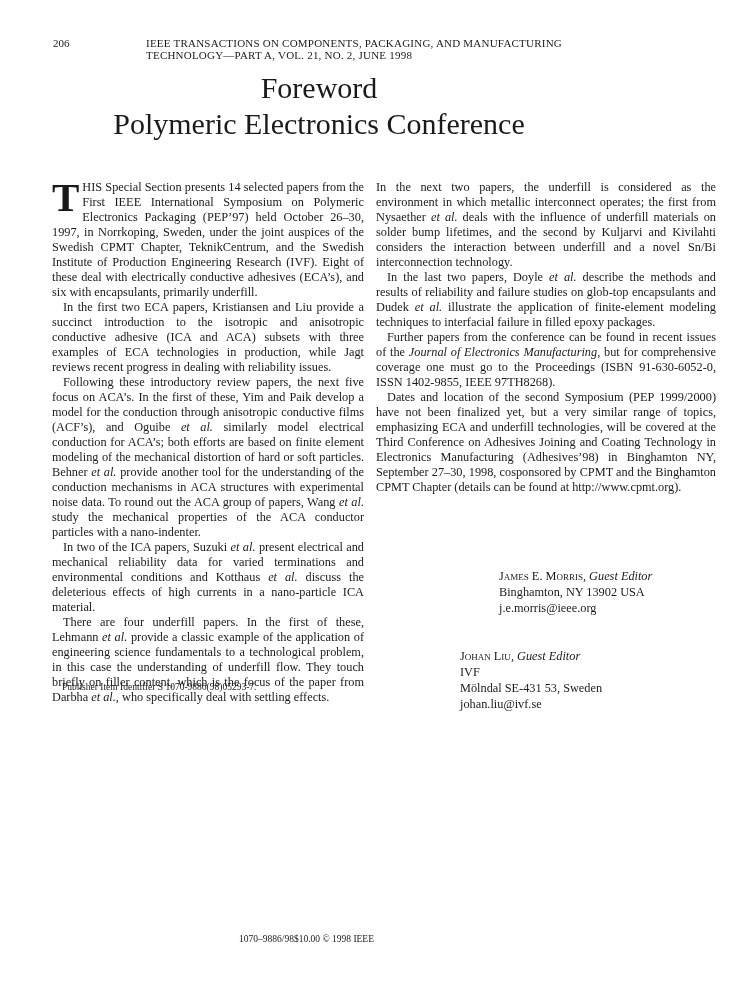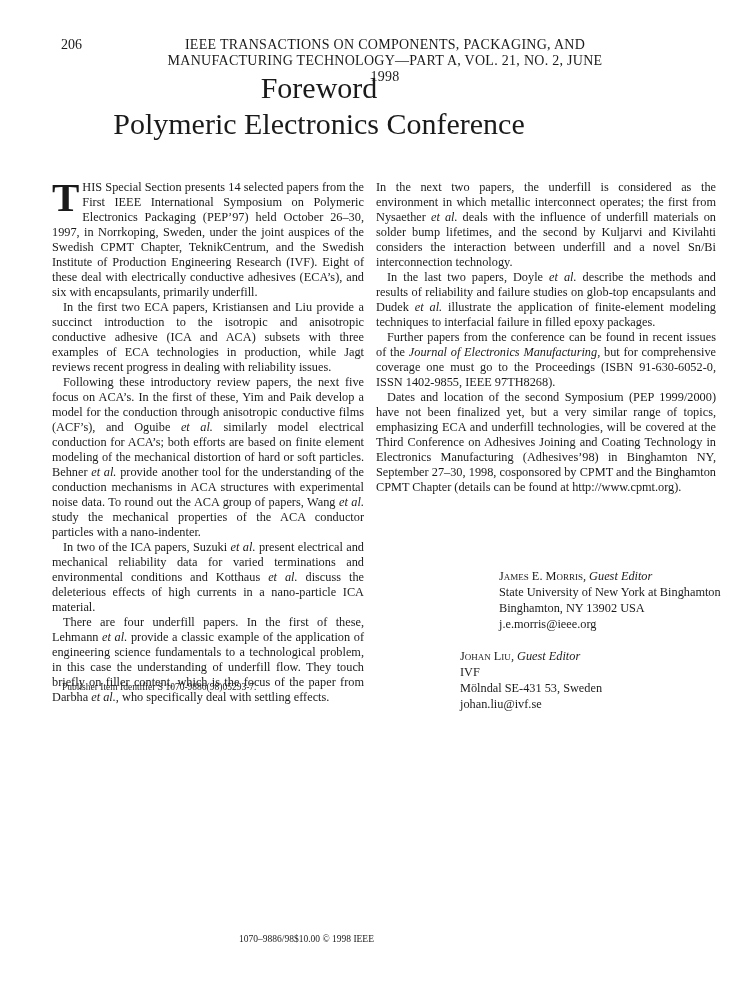--- a/index.html
+++ b/index.html
@@ -1,19 +1,19 @@
 <!DOCTYPE html>
 <html><head>
   <meta charset="utf-8">
   <style>
     html, body { margin: 0; padding: 0; background: #ffffff; }
     body { width: 755px; height: 1000px; position: relative; overflow: hidden; color: #1a1a1a; font-family: "Liberation Serif", "DejaVu Serif", serif; }
-    .running-head { position: absolute; top: 37px; left: 8px; width: 608px; height: 14px; font-size: 14px; }
+    .running-head { position: absolute; top: 37px; left: 0; width: 608px; height: 14px; font-size: 11px; }
     .page-num { position: absolute; left: 53px; top: 0; }
-    .journal { position: absolute; left: 146px; top: 0; letter-spacing: 0.02em; text-align: center; }
+    .journal { position: absolute; left: 146px; top: 0; letter-spacing: 0.02em; }
     .title-block { position: absolute; top: 70px; left: 0; width: 638px; text-align: center; }
     .title1 { font-size: 30px; line-height: 36px; }
     .title2 { font-size: 30px; line-height: 36px; }
     .col { position: absolute; top: 180px; font-size: 12.3px; line-height: 15px; text-align: justify; }
     .col-left { left: 52px; width: 312px; }
     .col-right { left: 376px; width: 340px; }
     .col p { margin: 0; text-indent: 11px; }
     .col p.first { text-indent: 0; }
     .dropcap { float: left; font-size: 41px; line-height: 30px; font-weight: bold; margin: 1px 3px 0 0; padding-top: 1px; }
     .caps { font-variant: small-caps; }
@@ -50,21 +50,20 @@
 
 <div class="col col-right">
   <p class="first"><span>In the next two papers, the underfill is considered as the environment in which metallic interconnect operates; the first from Nysaether </span><i>et al.</i><span> deals with the influence of underfill materials on solder bump lifetimes, and the second by Kuljarvi and Kivilahti considers the interaction between underfill and a novel Sn/Bi interconnection technology.</span></p>
   <p><span>In the last two papers, Doyle </span><i>et al.</i><span> describe the methods and results of reliability and failure studies on glob-top encapsulants and Dudek </span><i>et al.</i><span> illustrate the application of finite-element modeling techniques to interfacial failure in filled epoxy packages.</span></p>
   <p><span>Further papers from the conference can be found in recent issues of the </span><i>Journal of Electronics Manufacturing</i><span>, but for comprehensive coverage one must go to the Proceedings (ISBN 91-630-6052-0, ISSN 1402-9855, IEEE 97TH8268).</span></p>
   <p>Dates and location of the second Symposium (PEP 1999/2000) have not been finalized yet, but a very similar range of topics, emphasizing ECA and underfill technologies, will be covered at the Third Conference on Adhesives Joining and Coating Technology in Electronics Manufacturing (Adhesives’98) in Binghamton NY, September 27–30, 1998, cosponsored by CPMT and the Binghamton CPMT Chapter (details can be found at http://www.cpmt.org).</p>
 </div>
 
 <div class="editor editor1">
   <div><span class="caps">James E. Morris</span><i>, Guest Editor</i></div>
-  <div>State University of New York at Binghamton</div>
   <div>Binghamton, NY 13902 USA</div>
   <div>j.e.morris@ieee.org</div>
 </div>
 
 <div class="editor editor2">
   <div><span class="caps">Johan Liu</span><i>, Guest Editor</i></div>
   <div>IVF</div>
   <div>Mölndal SE-431 53, Sweden</div>
   <div>johan.liu@ivf.se</div>
 </div>

